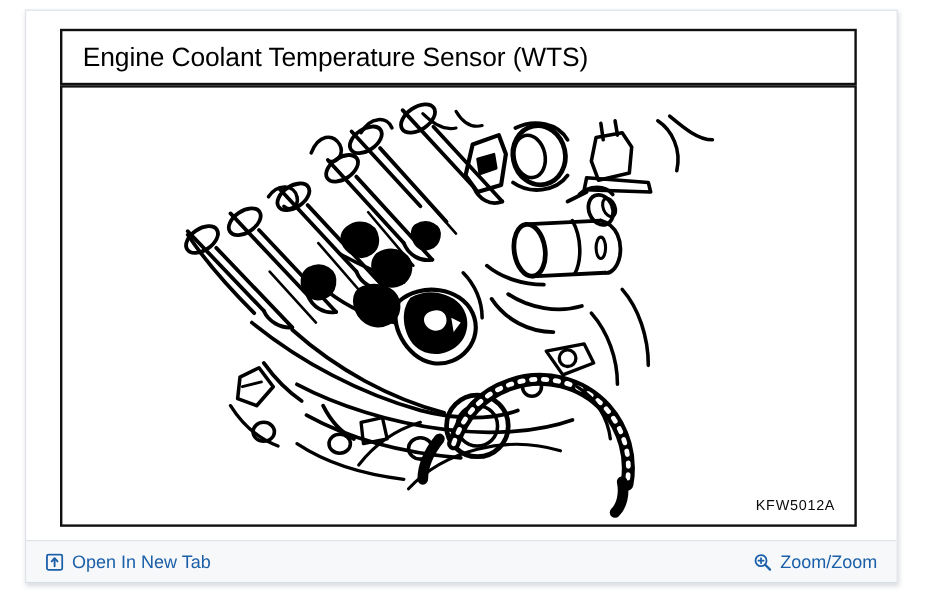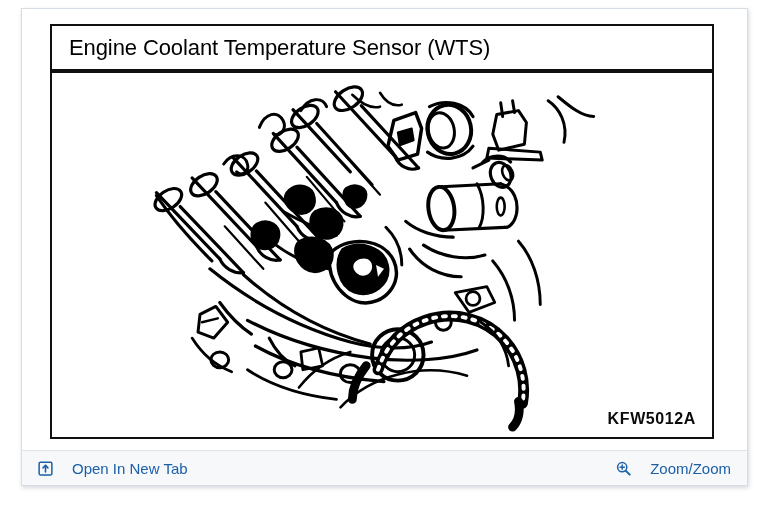--- a/index.html
+++ b/index.html
@@ -87,22 +87,22 @@
     width: 100%;
     height: 100%;
     display: block;
   }
 
   .figure-code {
     position: absolute;
     right: 16px;
     bottom: 9px;
     font-family: "Liberation Sans", sans-serif;
-    font-size: 16px;
-    font-weight: 700;
+    font-size: 12px;
+    font-weight: 400;
     letter-spacing: 0.6px;
     color: #0b0b0b;
     white-space: nowrap;
   }
 
   
   .toolbar {
     position: absolute;
     left: 0px;
     bottom: 0px;
@@ -113,21 +113,21 @@
     box-sizing: border-box;
     display: flex;
     align-items: center;
     justify-content: space-between;
     padding: 0 16px 0 15px;
   }
 
   .tool-link {
     display: inline-flex;
     align-items: center;
-    gap: 19px;
+    gap: 7px;
     color: #1a5fa8;
     font-family: "Liberation Sans", sans-serif;
     font-size: 15px;
     line-height: 1;
     text-decoration: none;
     cursor: pointer;
     white-space: nowrap;
   }
 
   .tool-icon {

